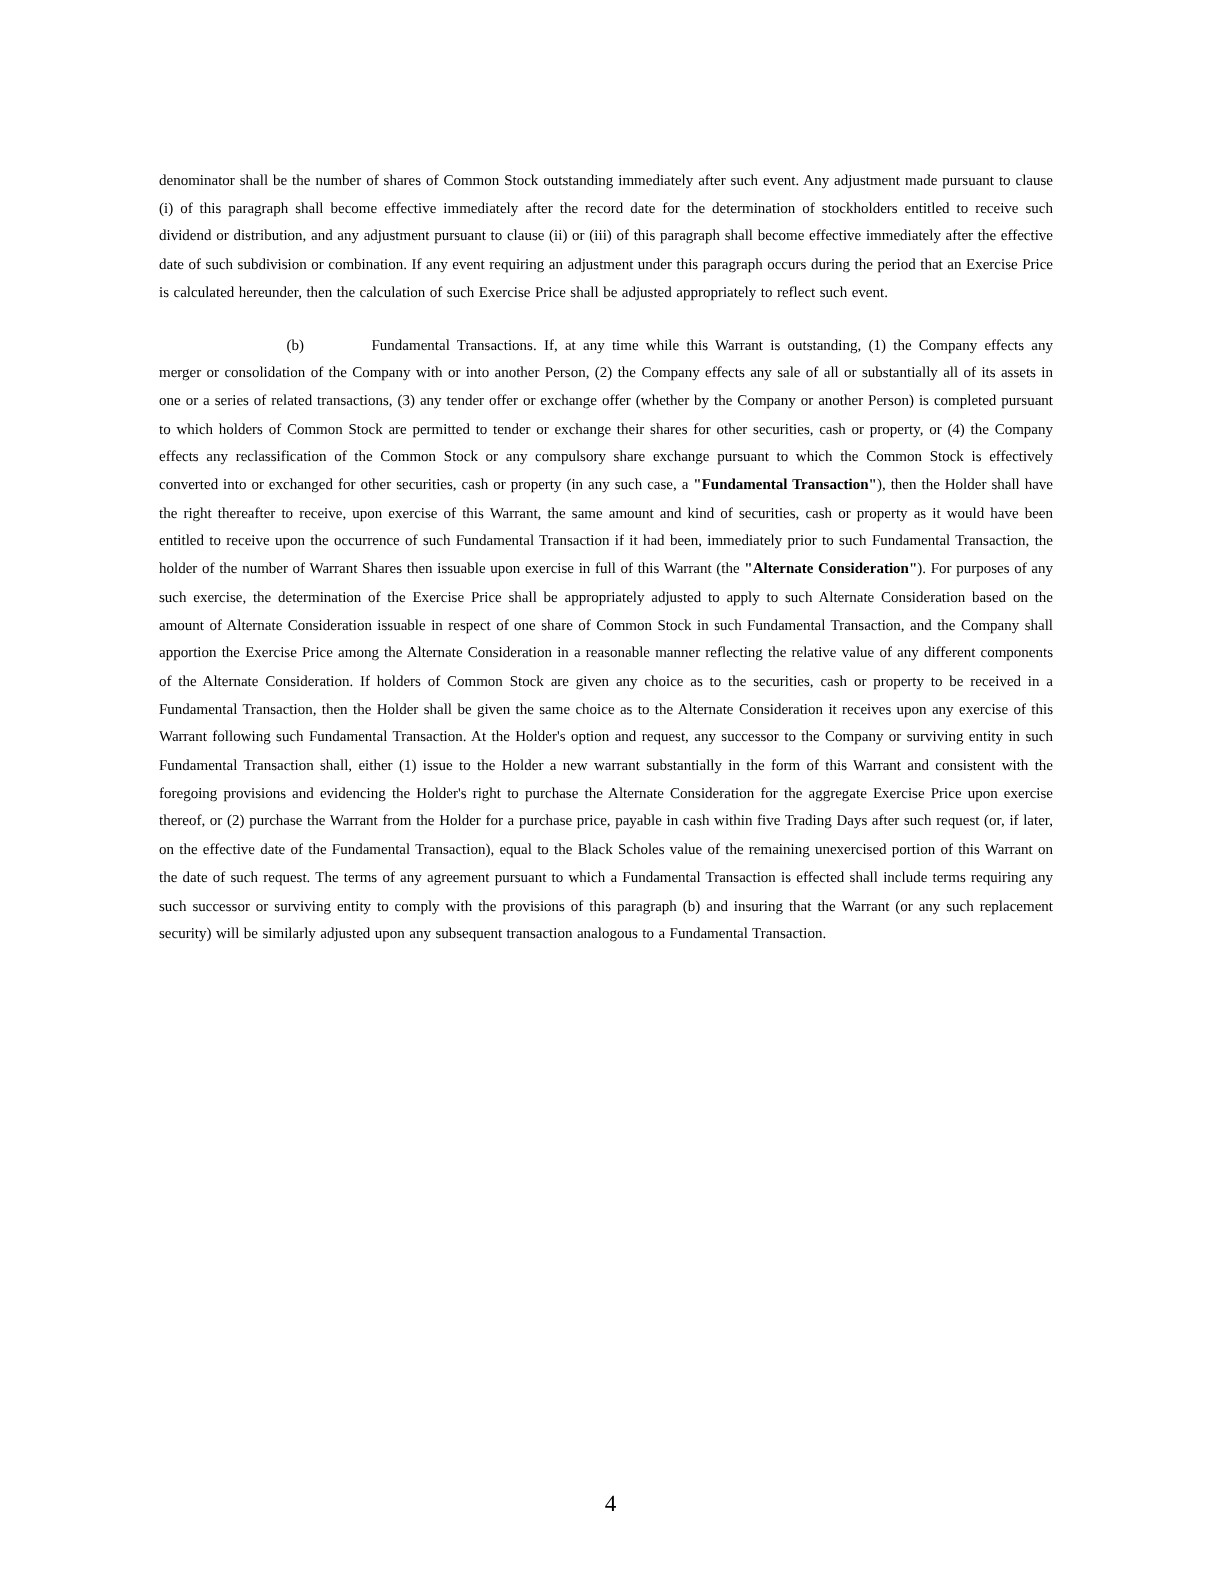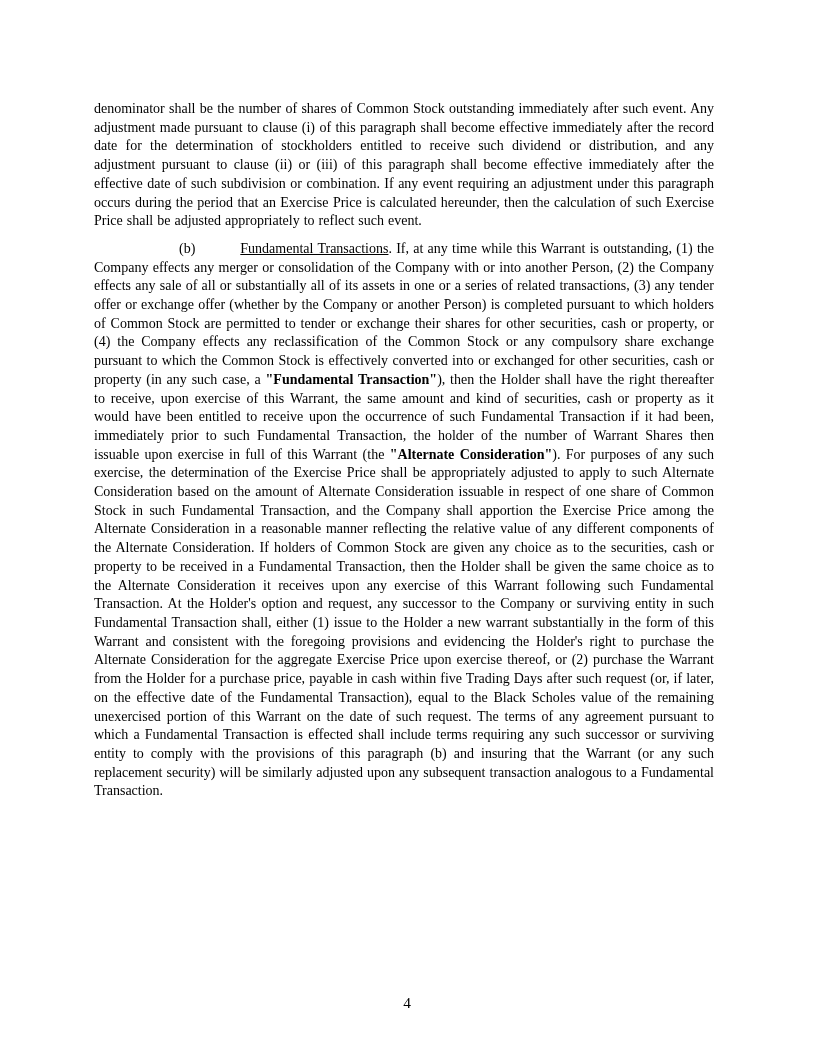--- a/index.html
+++ b/index.html
@@ -17,41 +17,40 @@
     overflow: hidden;
     margin: 0 auto;
   }
   .doc-body {
     position: absolute;
     left: 90px;
     top: 96px;
     width: 628px;
   }
   .para {
-    margin: 4px;
-    font-size: 14px;
+    margin: 16px;
+    font-size: 10px;
     line-height: 18.7px;
     text-align: justify;
     word-spacing: 0.5px;
   }
   .para + .para {
     margin-top: 9px;
   }
   .para.indent {
     text-indent: 85px;
   }
   .tab {
     display: inline-block;
     width: 45px;
   }
   .bold {
     font-weight: bold;
   }
   .underline {
-    text-decoration: underline;
   }
   .normal {
     font-weight: normal;
   }
   .page-number {
     position: absolute;
     left: 0;
     right: 0;
     top: 994px;
     text-align: center;

